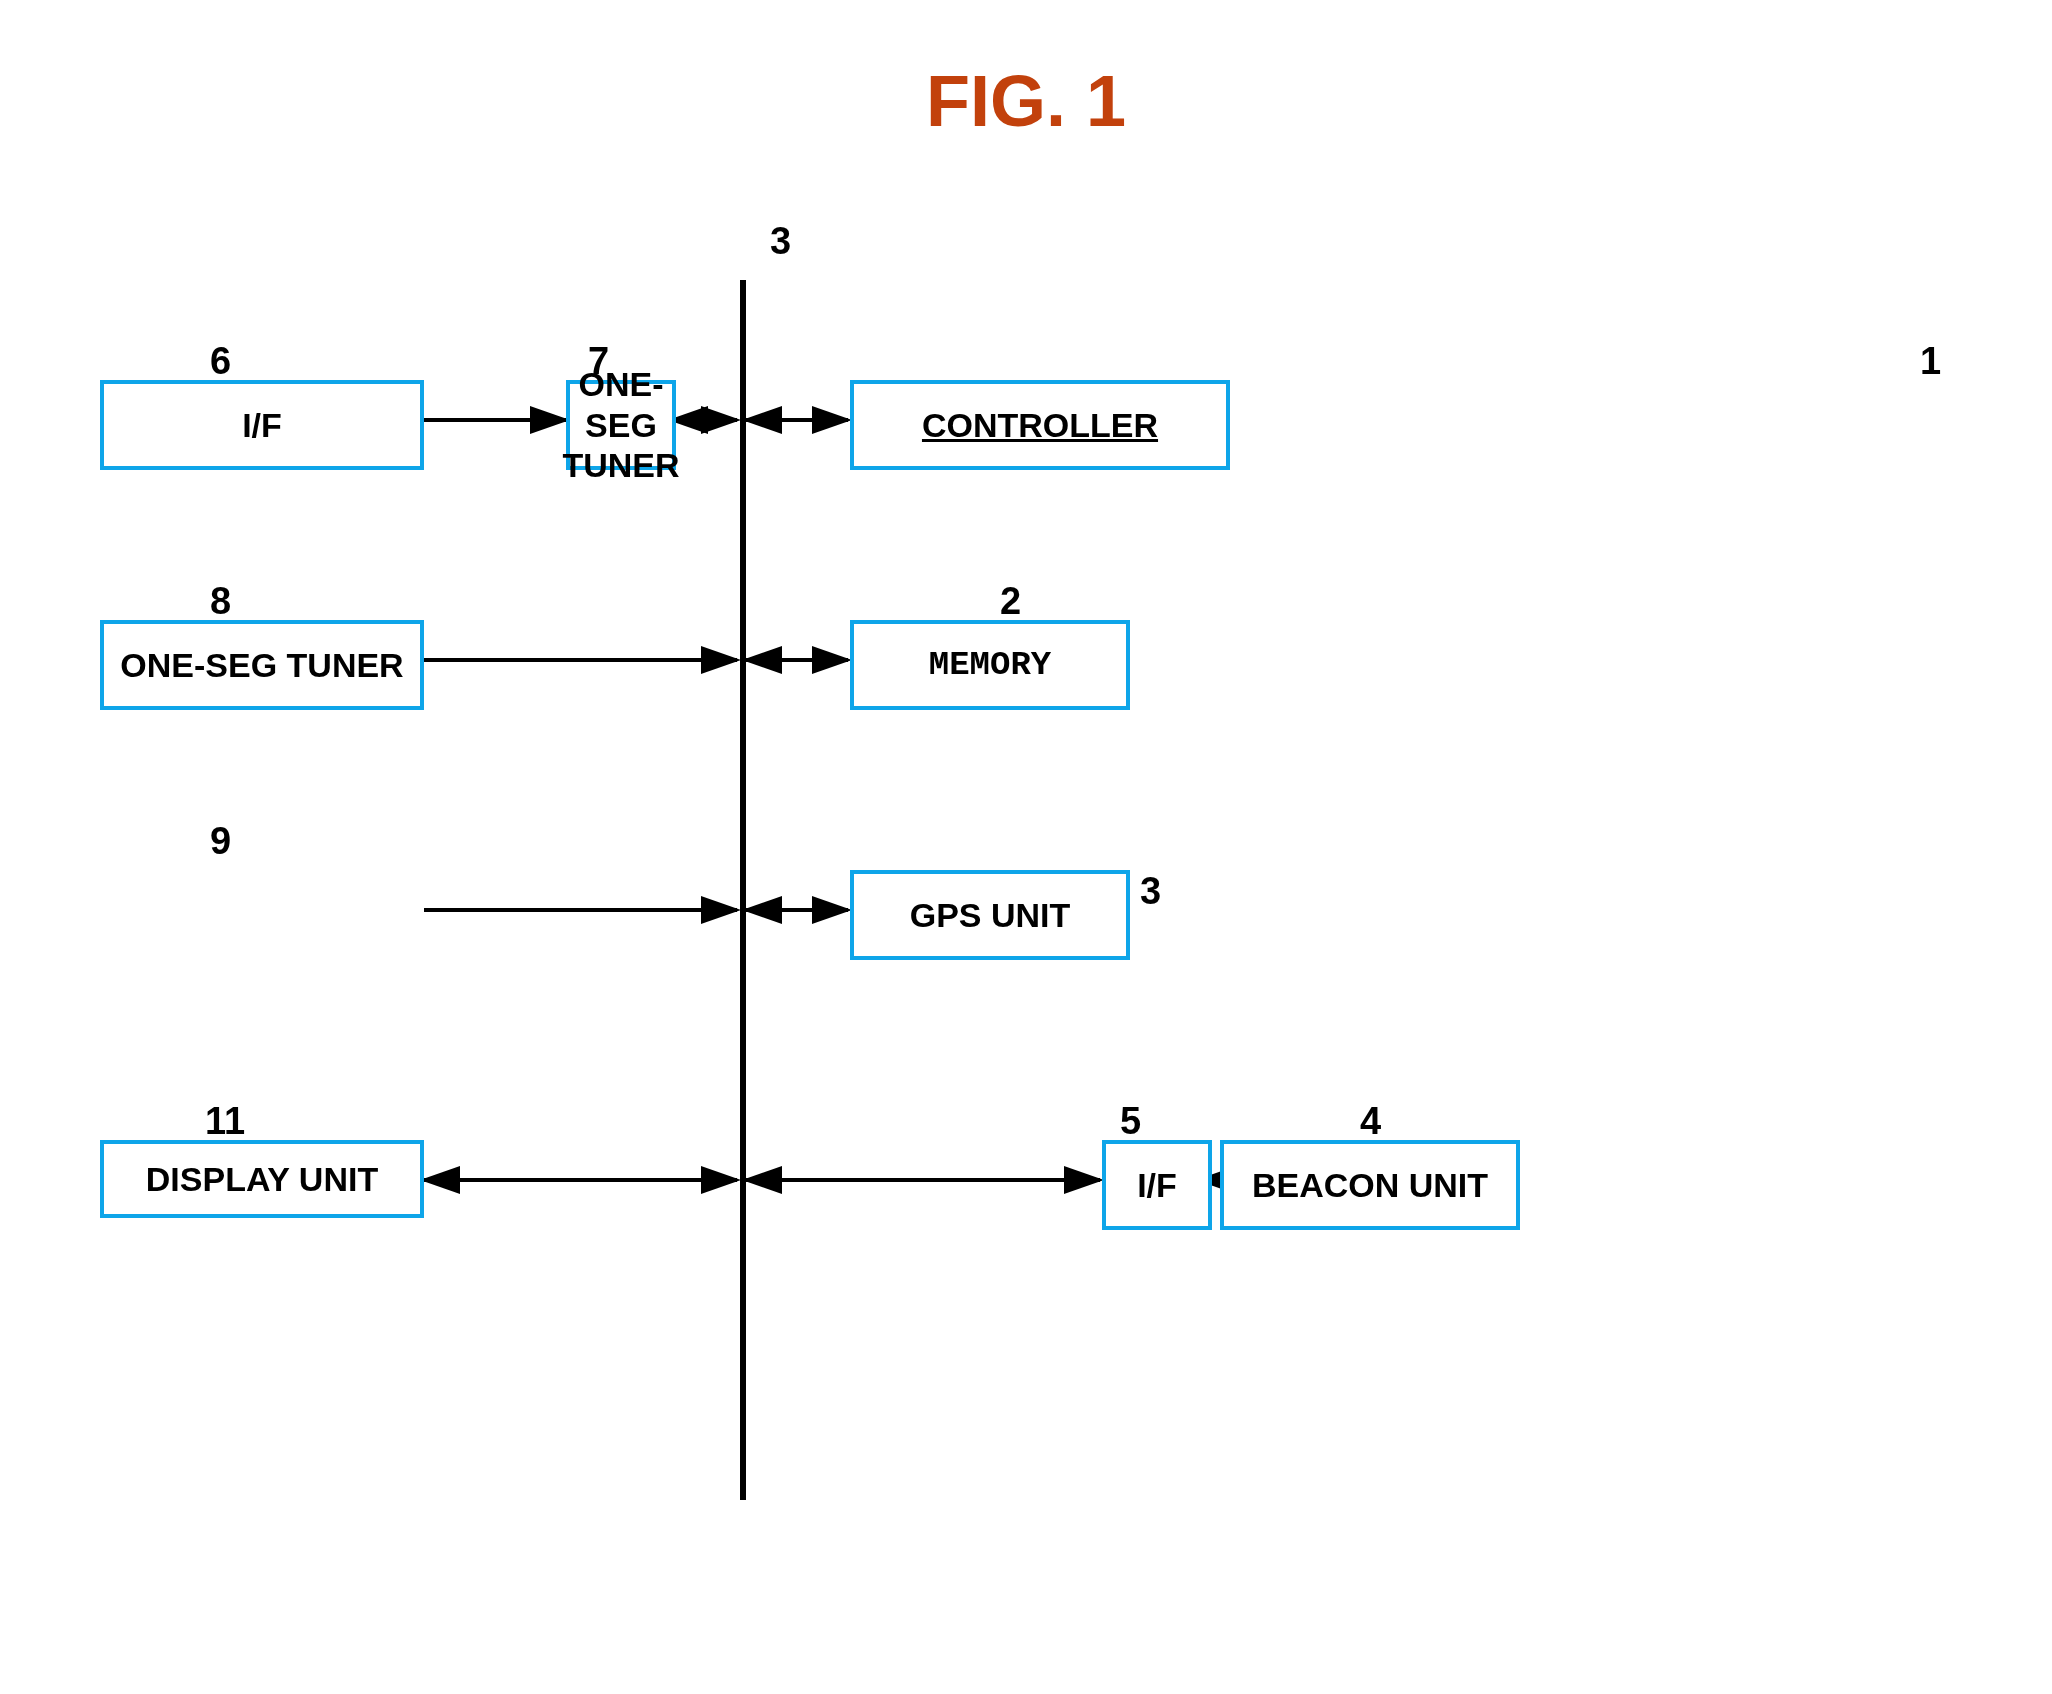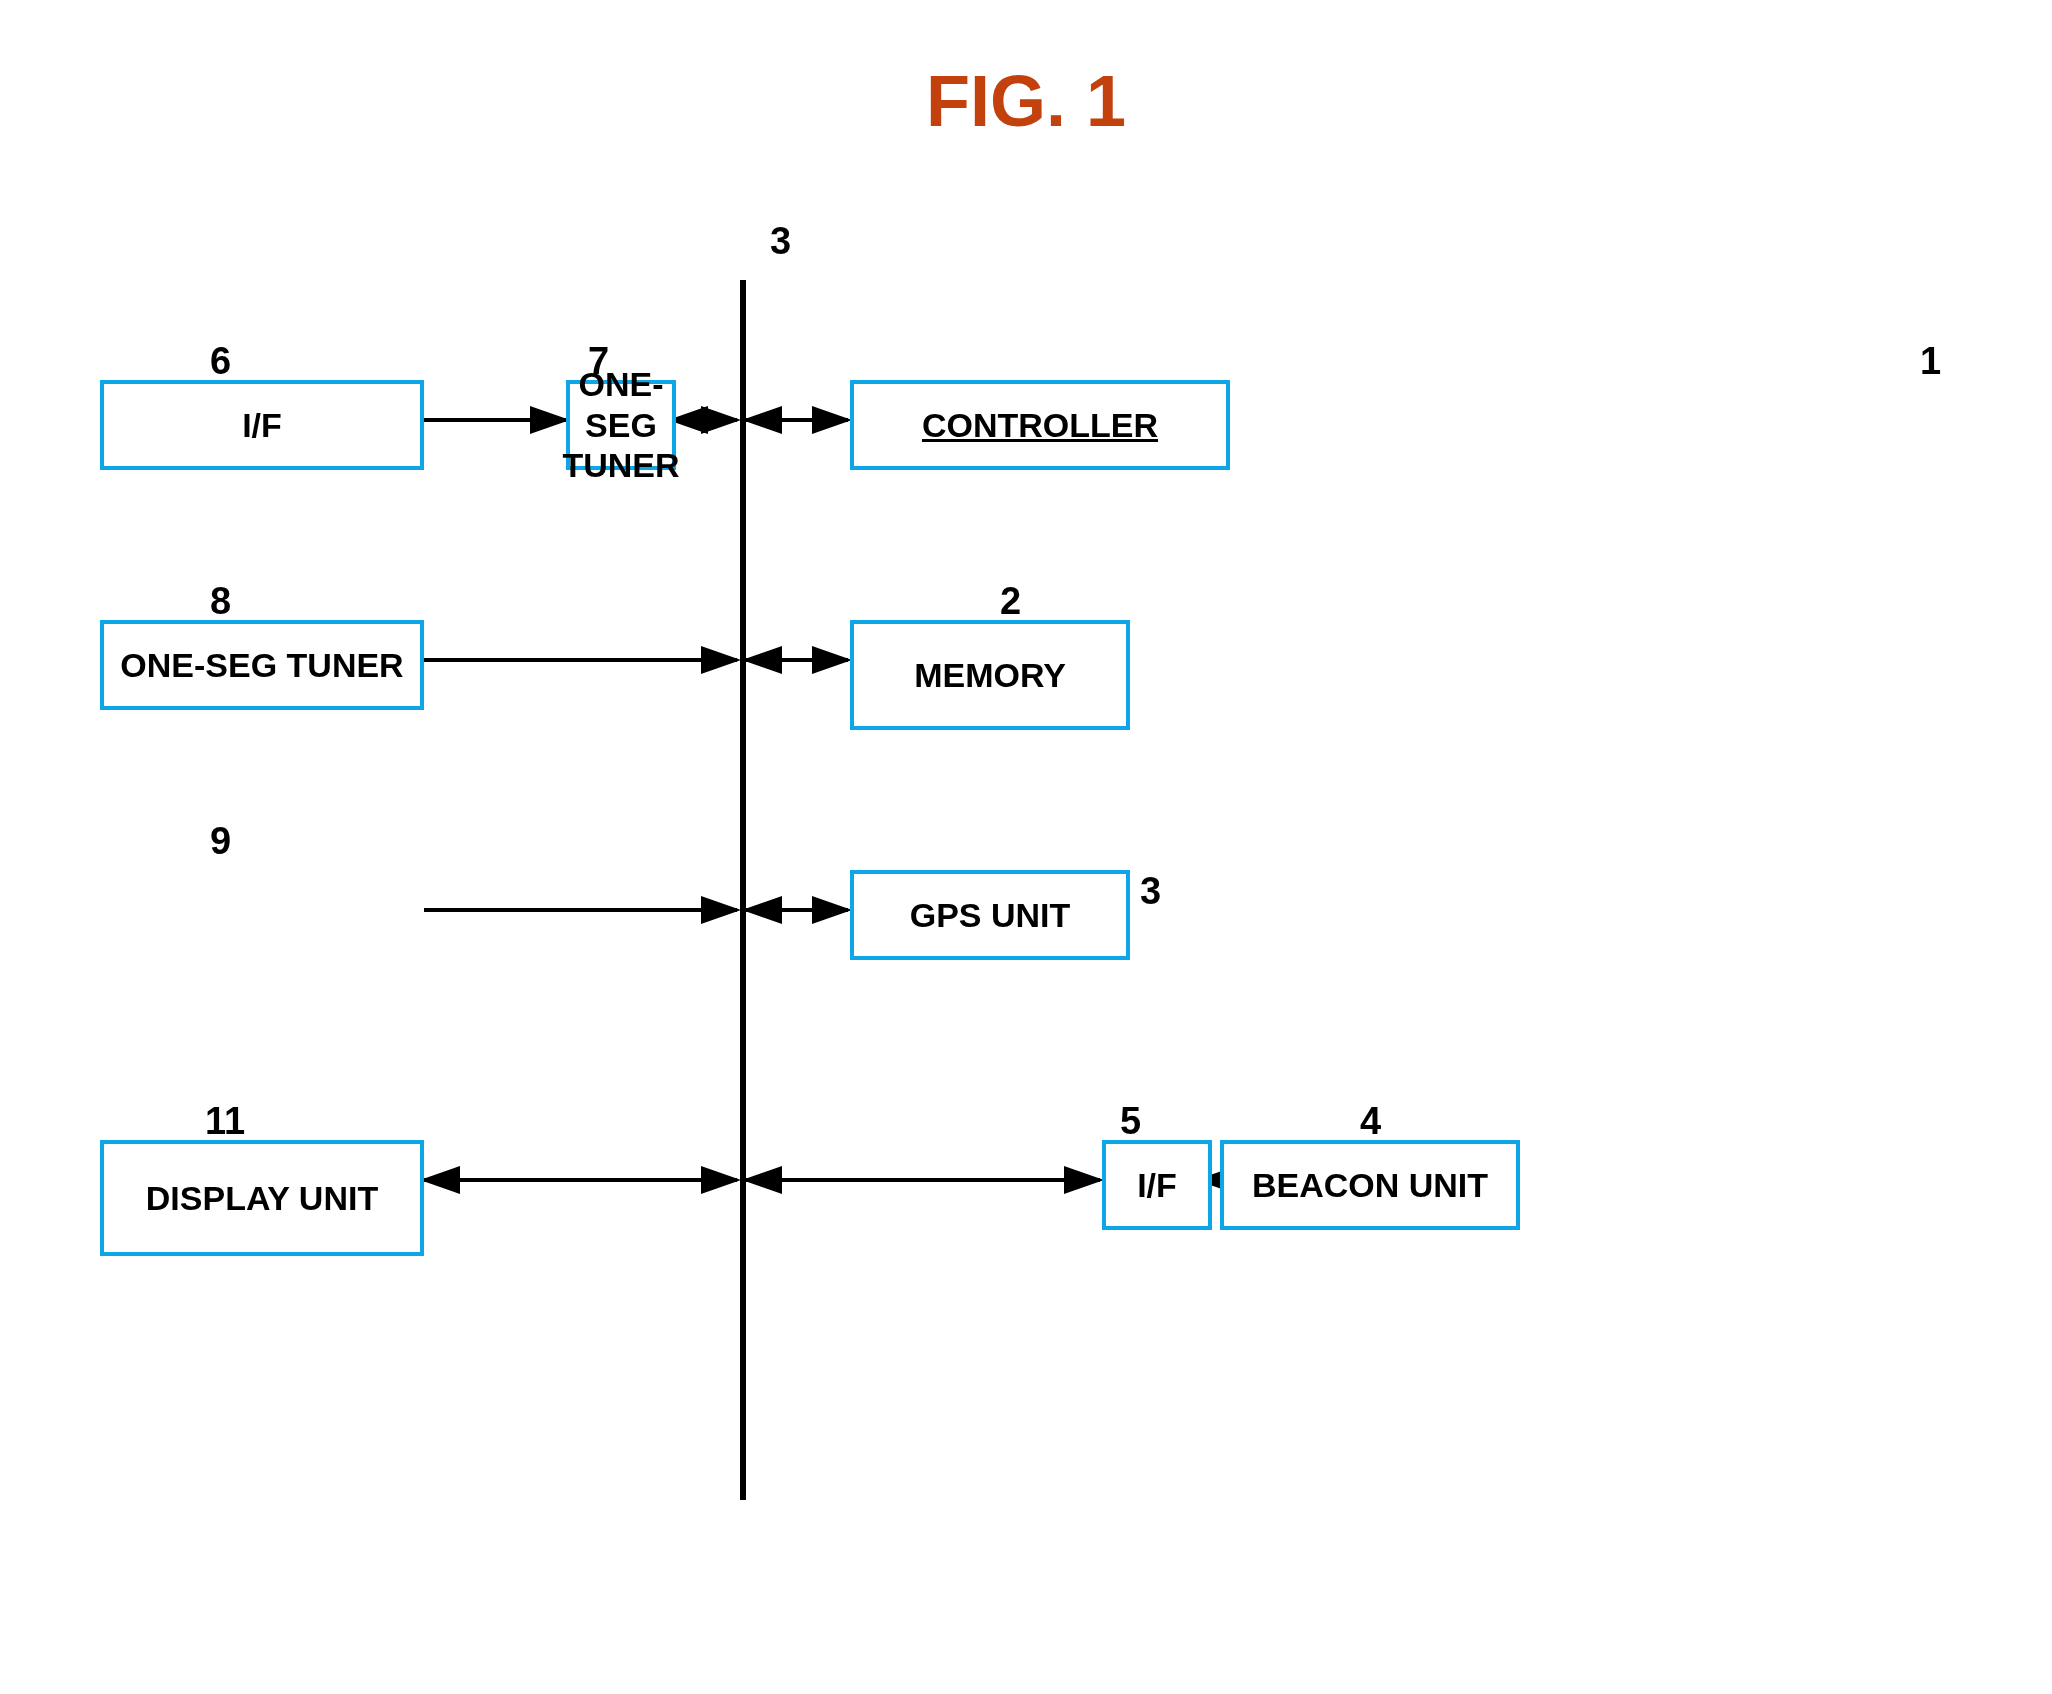--- a/index.html
+++ b/index.html
@@ -133,31 +133,31 @@
   </div>
 
   <div class="ref" style="left: 130px; top: 300px;">8</div>
   <div class="box" style="left: 20px; top: 340px; width: 324px; height: 90px; font-size: 34px;">
     <span>ONE-SEG TUNER</span>
   </div>
 
   <div class="ref" style="left: 130px; top: 540px;">9</div>
 
   <div class="ref" style="left: 125px; top: 820px;">11</div>
-  <div class="box" style="left: 20px; top: 860px; width: 324px; height: 116px; font-size: 34px; text-align: center;">
+  <div class="box" style="left: 20px; top: 860px; width: 324px; height: 78px; font-size: 34px; text-align: center;">
     <span>DISPLAY UNIT</span>
   </div>
 
   <div class="ref" style="left: 1840px; top: 60px;">1</div>
   <div class="box" style="left: 770px; top: 100px; width: 380px; height: 90px; font-size: 34px; text-decoration: underline;">
     <span>CONTROLLER</span>
   </div>
 
   <div class="ref" style="left: 920px; top: 300px;">2</div>
-  <div class="box" style="left: 770px; top: 340px; width: 280px; height: 110px; font-size: 34px;">
+  <div class="box" style="left: 770px; top: 340px; width: 280px; height: 90px; font-size: 34px; font-family: Liberation Mono, monospace;">
     <span>MEMORY</span>
   </div>
 
   <div class="ref" style="left: 1060px; top: 590px;">3</div>
   <div class="box" style="left: 770px; top: 590px; width: 280px; height: 90px; font-size: 34px;">
     <span>GPS UNIT</span>
   </div>
 
   <div class="ref" style="left: 1040px; top: 820px;">5</div>
   <div class="box" style="left: 1022px; top: 860px; width: 110px; height: 90px; font-size: 34px;">

